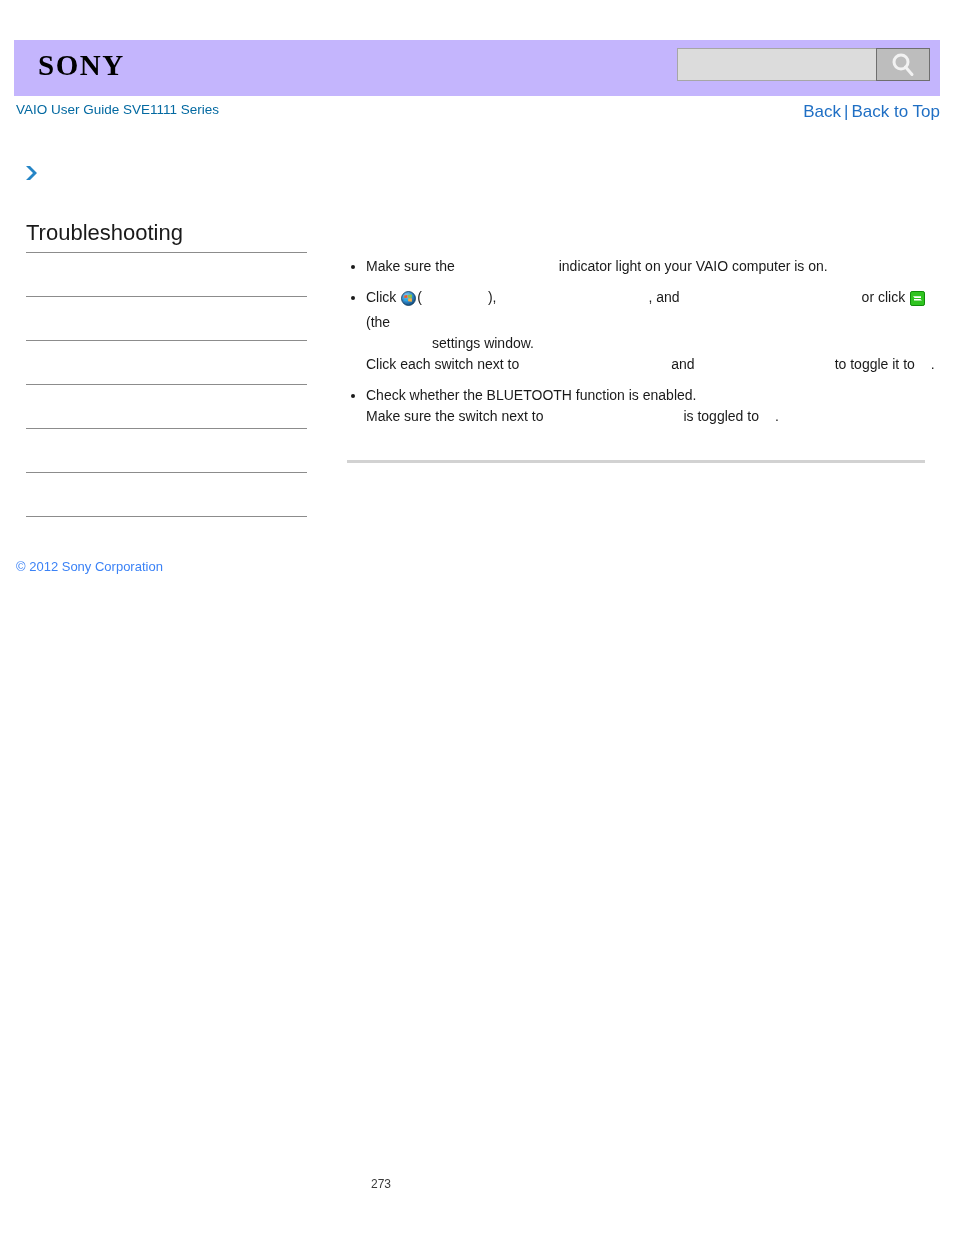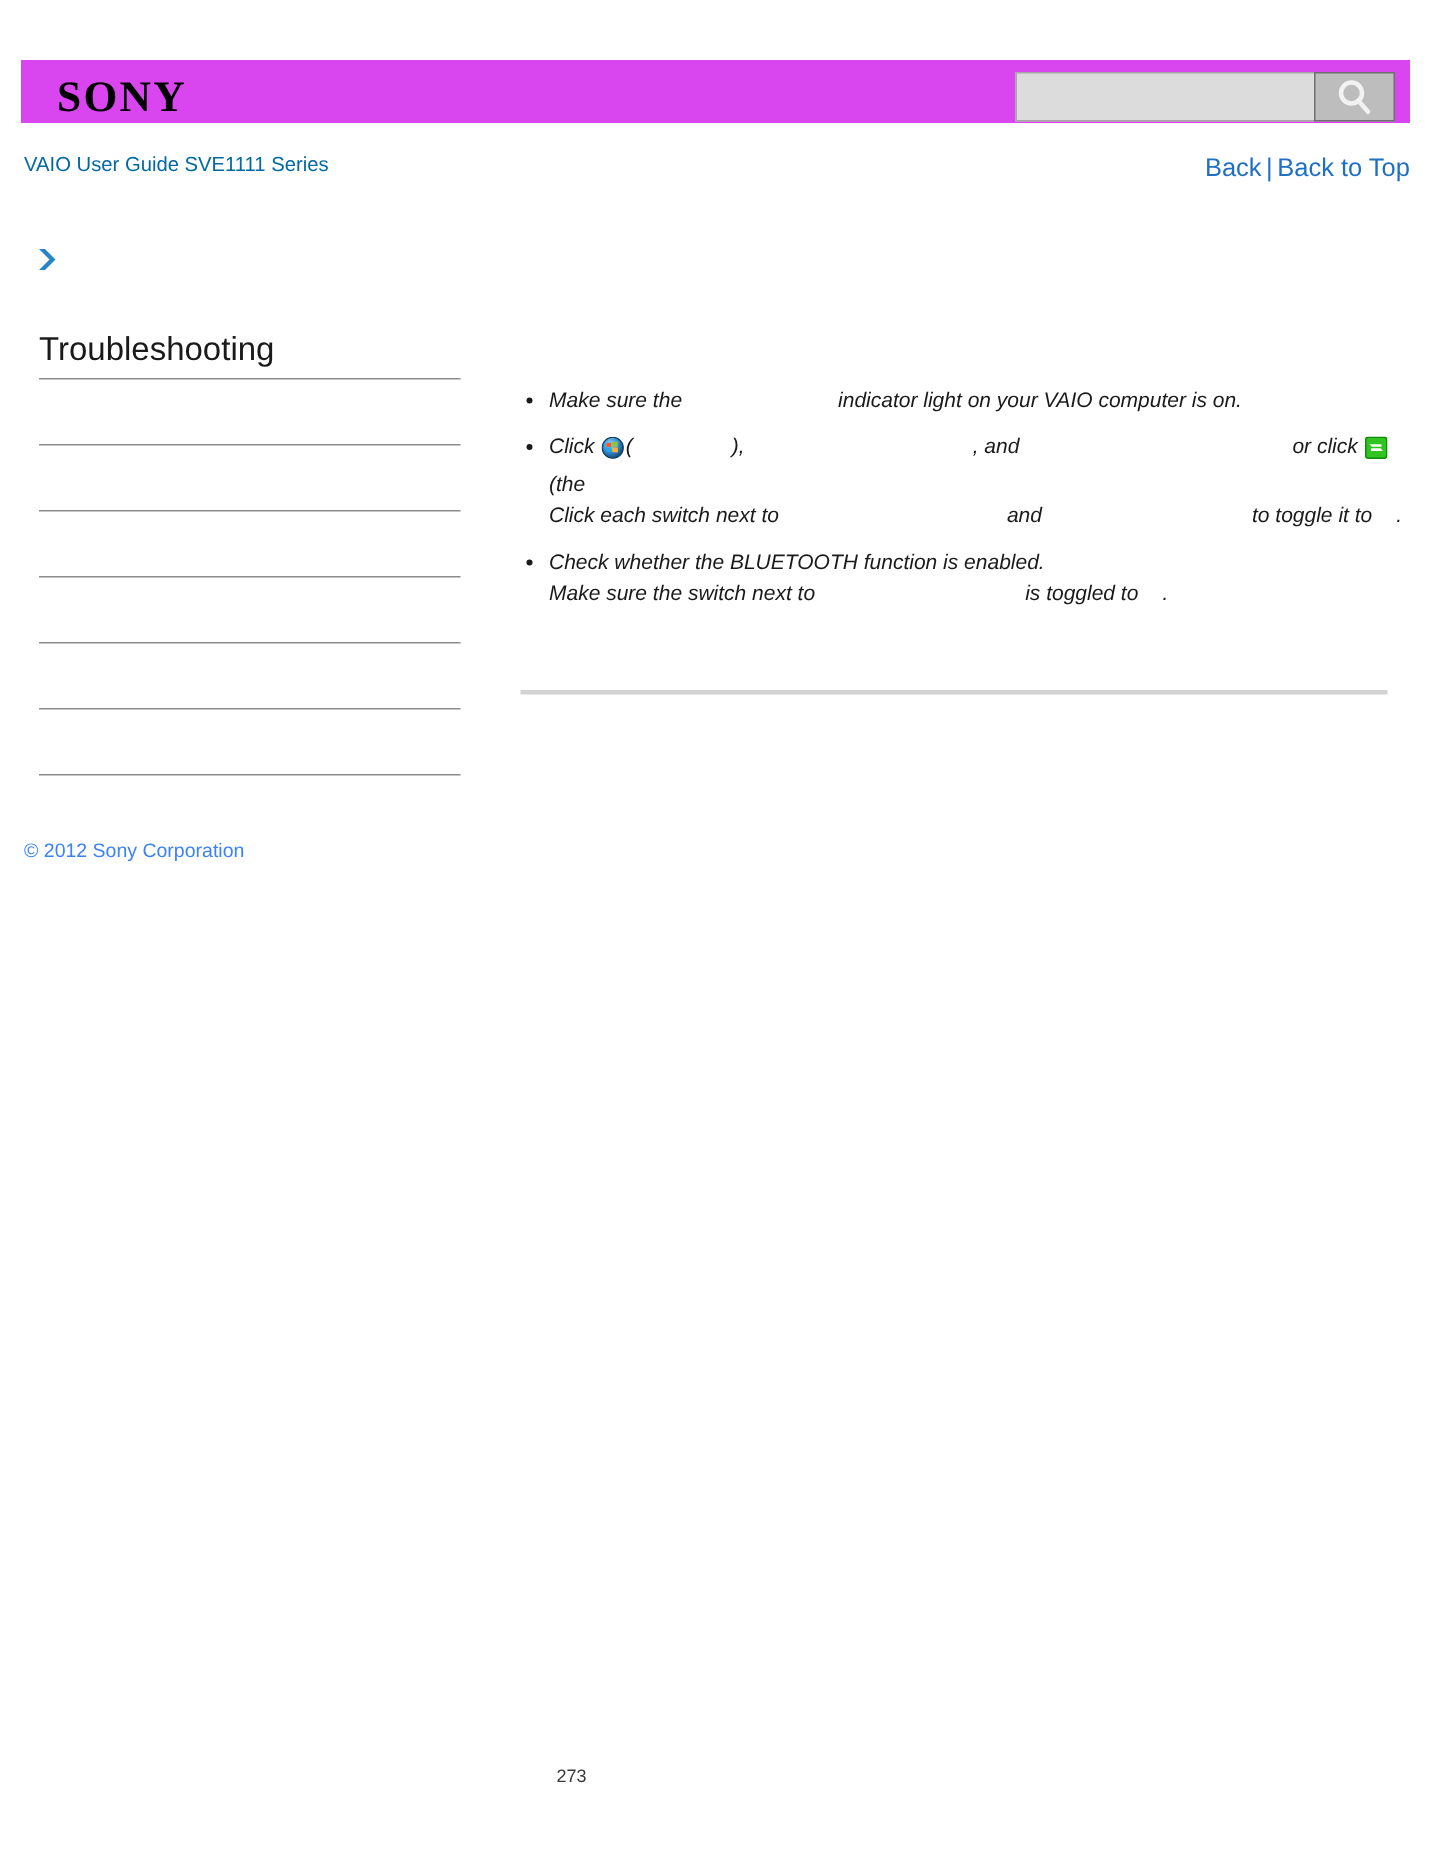--- a/index.html
+++ b/index.html
@@ -15,22 +15,22 @@
     color: #000000;
     -webkit-font-smoothing: antialiased;
   }
 
   
   .header-bar {
     position: absolute;
     left: 14px;
     top: 40px;
     width: 926px;
-    height: 42px;
-    background: #d946ef;
+    height: 56px;
+    background: #c4b5fd;
     box-sizing: border-box;
   }
   .sony-logo {
     position: absolute;
     left: 24px;
     top: 9px;
     font-family: "Liberation Serif", serif;
     font-weight: bold;
     font-size: 29px;
     letter-spacing: 1.5px;
@@ -159,21 +159,20 @@
     line-height: 21px;
     color: #1a1a1a;
   }
   .content ul.lvl1 {
     list-style: disc;
     margin: 0;
     padding-left: 19px;
   }
   .content ul.lvl1 > li {
     margin-bottom: 10px;
-    font-style: italic;
   }
   .content ul.lvl2 {
     list-style: circle;
     margin: 0;
     padding-left: 22px;
   }
   .content ul.lvl2 > li { margin: 0; }
   .content p { margin: 0; }
   .gap-xs { display: inline-block; width: 16px; }
   .gap-sm { display: inline-block; width: 66px; }
@@ -294,20 +293,21 @@
             </g>
           </svg>
         </span><span>(</span><span class="gap-sm"></span><span>),</span><span class="gap-xl"></span><span>, and</span><span class="gap-xxl"></span><span>or click</span>
         <span class="inline-icon">
           <svg width="15" height="15" viewBox="0 0 15 15" aria-hidden="true">
             <rect x="0.5" y="0.5" width="14" height="14" rx="1.6" fill="#2fc41f" stroke="#0f8c08" stroke-width="1"></rect>
             <path d="M3 5.2 L11 5.2 L11 6.9 L4.6 6.9 Z" fill="#ffffff"></path>
             <path d="M12 9.6 L4 9.6 L4 7.9 L10.4 7.9 Z" fill="#ffffff"></path>
           </svg>
         </span><span>(the</span></p>
+      <p><span class="gap-sm"></span><span>settings window.</span></p>
       <p><span>Click each switch next to</span><span class="gap-xl"></span><span>and</span><span class="gap-lg"></span><span>to toggle it to</span><span class="gap-xs"></span><span>.</span></p>
     </li>
 
     <li>
       <p><span>Check whether the BLUETOOTH function is enabled.</span></p>
       <p><span>Make sure the switch next to</span><span class="gap-lg"></span><span>is toggled to</span><span class="gap-xs"></span><span>.</span></p>
     </li>
 
   </ul>
 </div>

